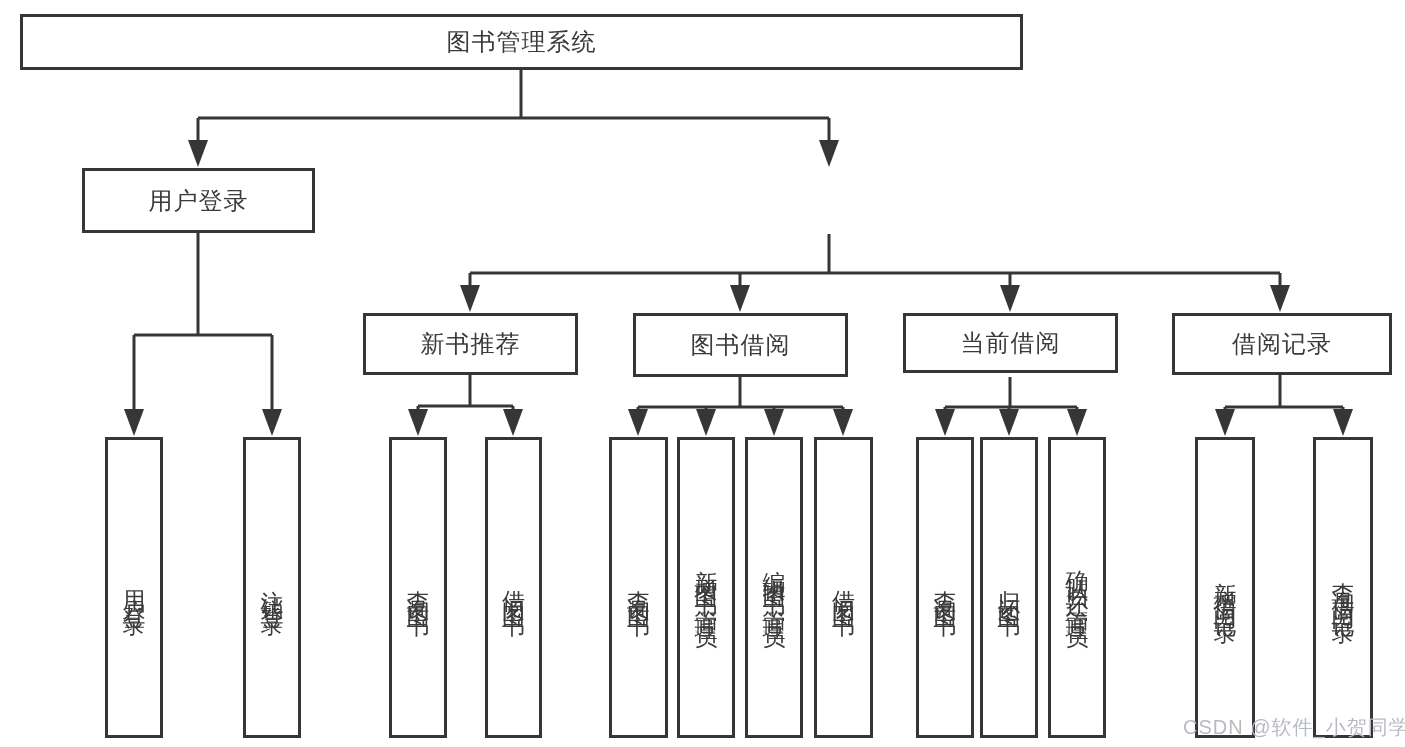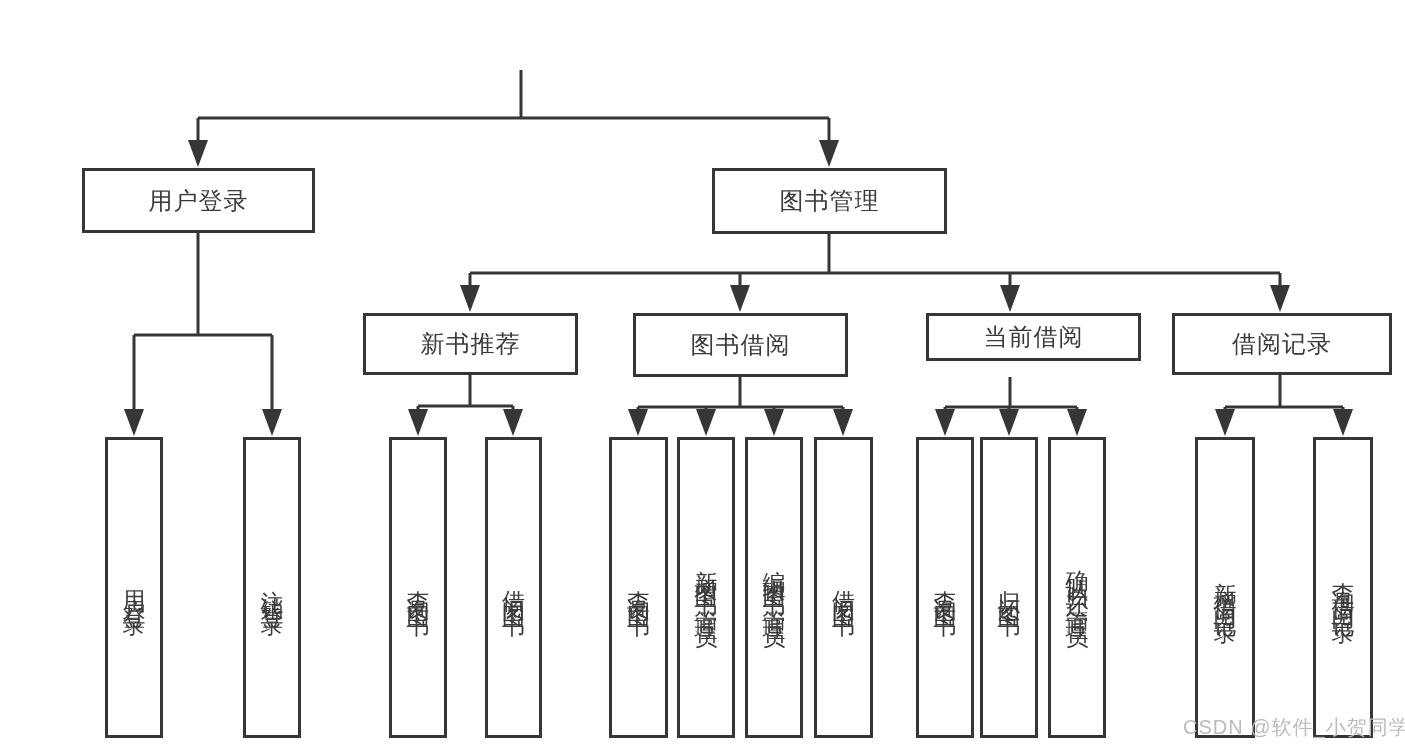--- a/index.html
+++ b/index.html
@@ -85,35 +85,35 @@
              M696 409 L716 409 L706 436 Z
              M764 409 L784 409 L774 436 Z
              M833 409 L853 409 L843 436 Z
              M935 409 L955 409 L945 436 Z
              M999 409 L1019 409 L1009 436 Z
              M1067 409 L1087 409 L1077 436 Z
              M1215 409 L1235 409 L1225 436 Z
              M1333 409 L1353 409 L1343 436 Z"></path>
   </svg>
 
+  <div class="node" style="left:20px; top:14px; width:1003px; height:56px;">
+    <span class="h-label">图书管理系统</span>
+  </div>
 
   <div class="node" style="left:82px; top:168px; width:233px; height:65px;">
     <span class="h-label">用户登录</span>
-  </div>
-  <div class="node" style="left:712px; top:168px; width:235px; height:66px;">
-    <span class="h-label">图书管理</span>
   </div>
 
   <div class="node" style="left:633px; top:313px; width:215px; height:64px;">
     <span class="h-label">图书借阅</span>
   </div>
   <div class="node" style="left:363px; top:313px; width:215px; height:62px;">
     <span class="h-label">新书推荐</span>
   </div>
-  <div class="node" style="left:926px; top:313px; width:215px; height:48px;">
+  <div class="node" style="left:903px; top:313px; width:215px; height:60px;">
     <span class="h-label">当前借阅</span>
   </div>
   <div class="node" style="left:1172px; top:313px; width:220px; height:62px;">
     <span class="h-label">借阅记录</span>
   </div>
 
   <div class="node leaf" style="left:105px; top:437px; width:58px; height:301px;">
     <span class="leaf-label">用户登录</span>
   </div>
   <div class="node leaf" style="left:243px; top:437px; width:58px; height:301px;">

